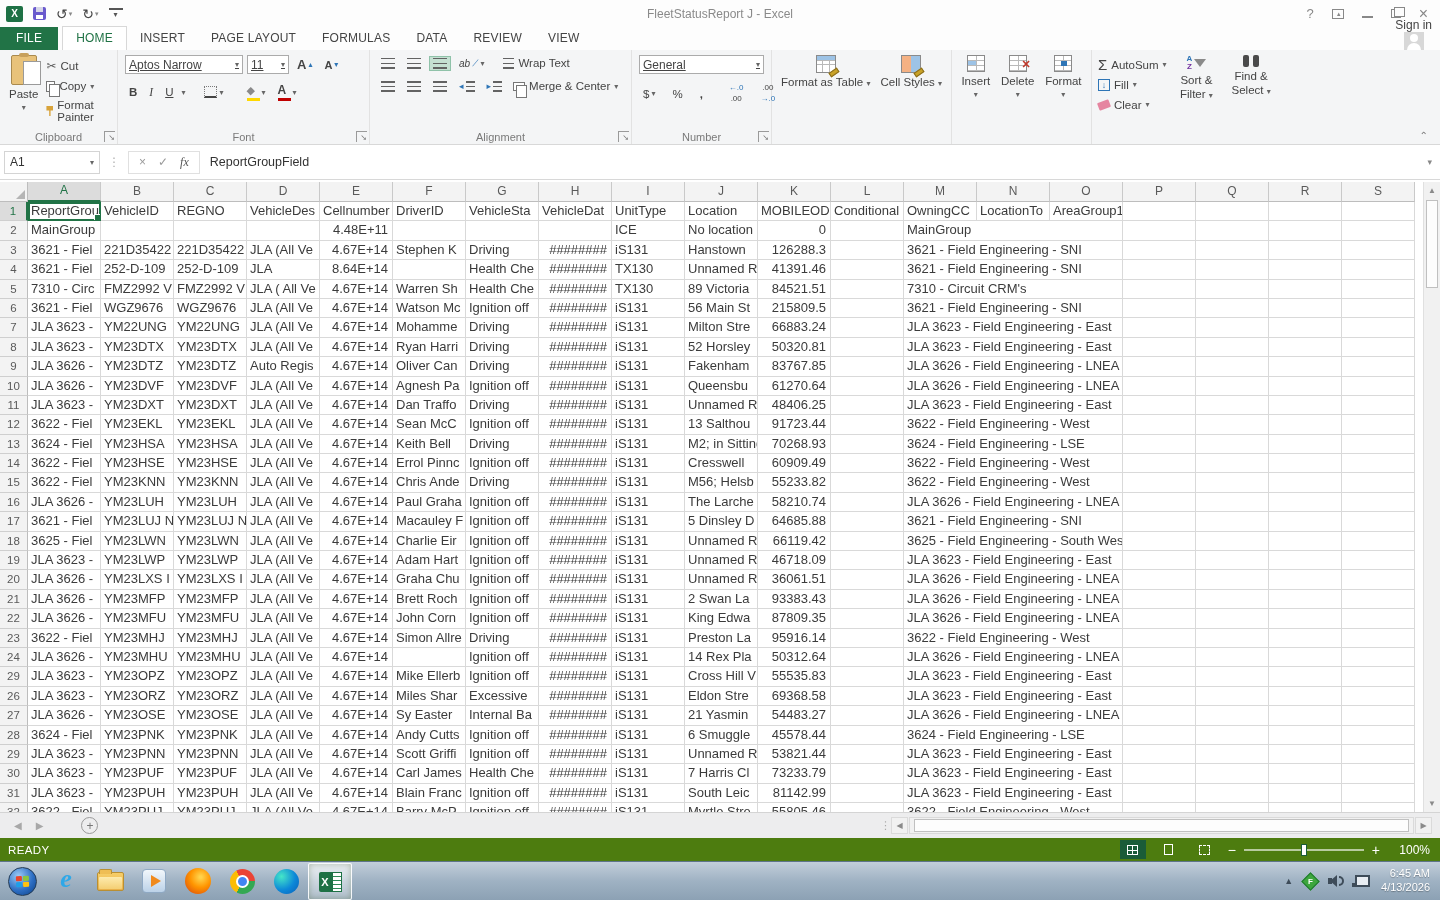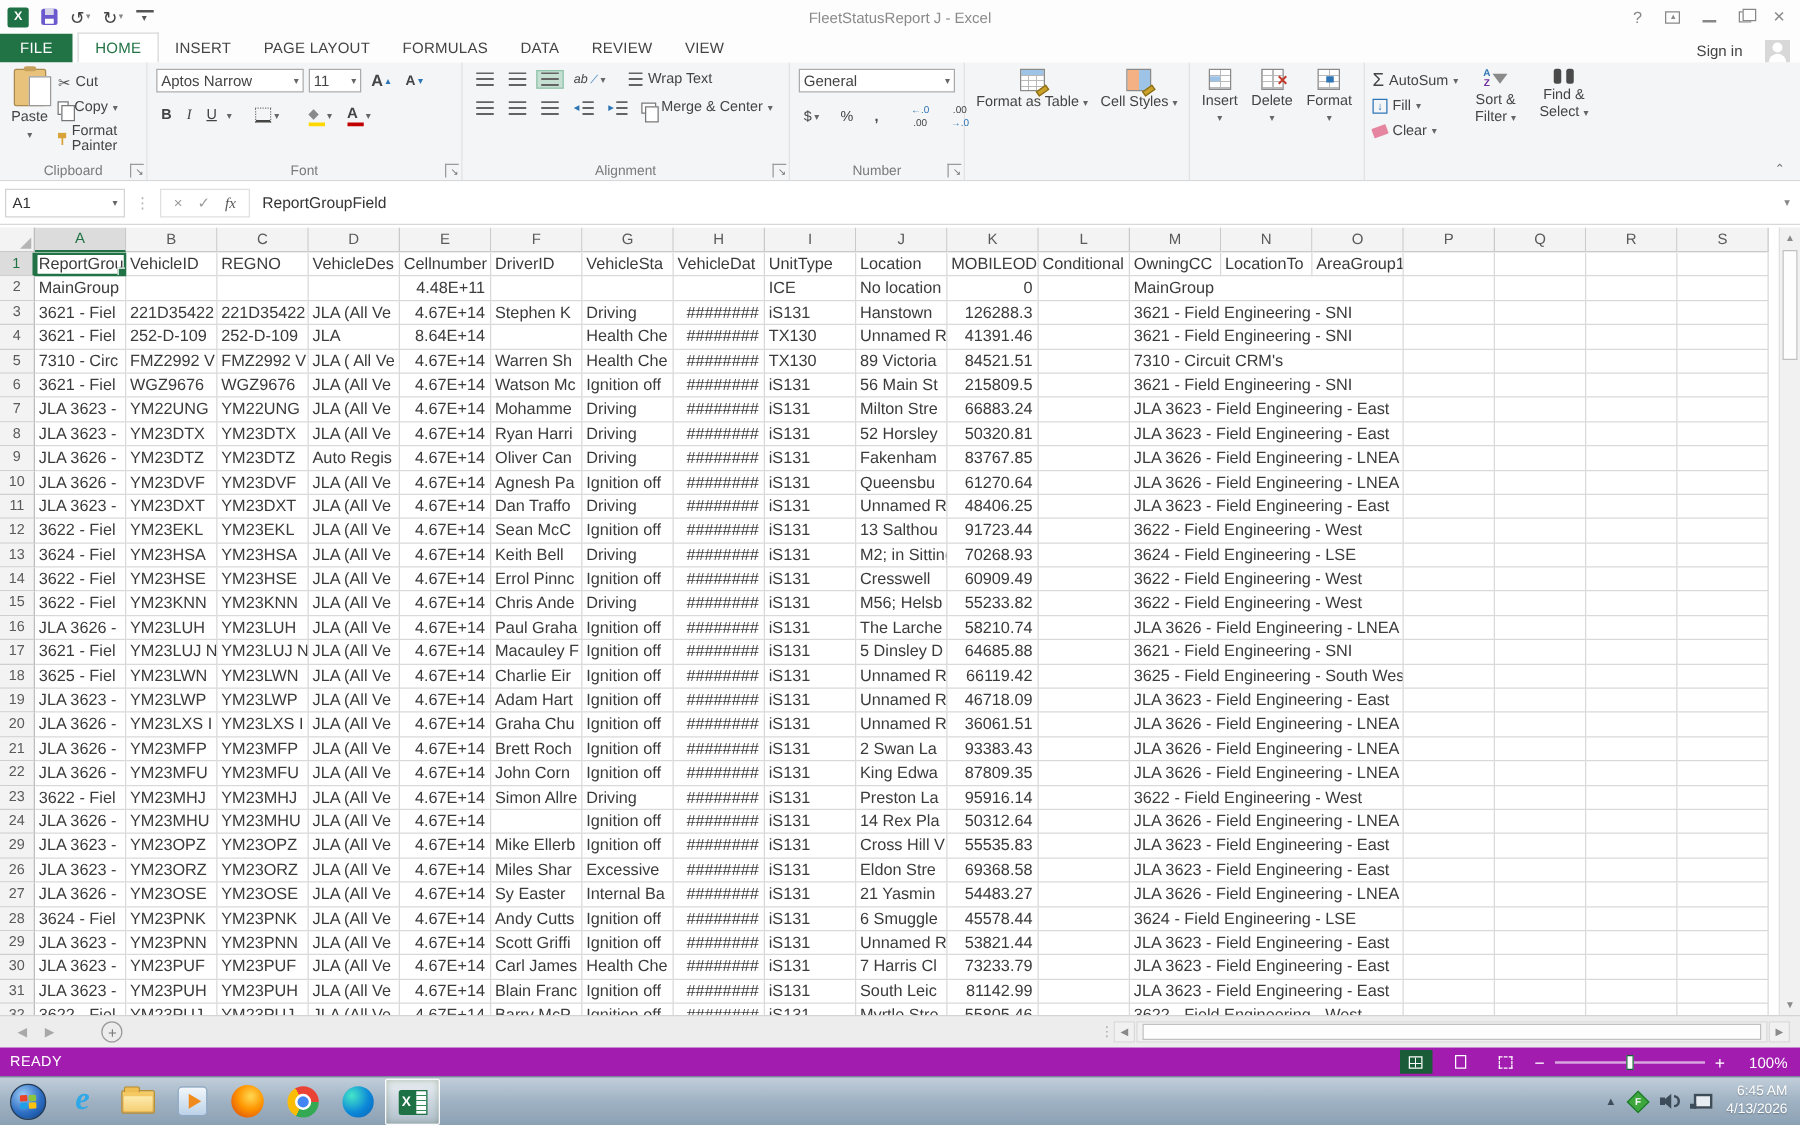--- a/index.html
+++ b/index.html
@@ -23,35 +23,35 @@
   .wc-restore:before { content:''; position:absolute; left:2px; top:-3px; width:9px; height:8px; border:1px solid #888; background:#FDFDFD; }
   .wc-min { width:11px; border-top:2px solid #888; margin-top:6px; }
   .wc-rdo { width:12px; height:10px; border:1px solid #888; position:relative; }
   .wc-rdo:before { content:'▲'; position:absolute; font-size:6px; color:#888; left:3px; top:1px; }
 
   
   .ribbontabs { top:27px; height:23px; background:#FDFDFD; display:flex; align-items:flex-end; }
   .rtab { font-size:12px; color:#444; padding:4px 13px 5px; letter-spacing:.2px;text-align:center; }
   .rtab.file { background:#217346; color:#fff; padding:4px 16px 5px; margin-right:4px; }
   .rtab.active { background:#fff; color:#217346; border:1px solid #D8D8D8; border-bottom:none; }
-  .signin { margin-left:auto; display:flex; align-items:center; gap:18px; padding-right:8px; font-size:12px; color:#444; }
+  .signin { margin-left:auto; display:flex; align-items:center; gap:0; padding-right:8px; font-size:12px; color:#444;flex-direction:column; }
   .avatar { width:20px; height:18px; background:#D8D8D8; position:relative; overflow:hidden; }
   .avatar:before { content:''; position:absolute; left:6px; top:2px; width:8px; height:8px; border-radius:50%; background:#fff; }
   .avatar:after { content:''; position:absolute; left:3px; top:11px; width:14px; height:9px; border-radius:7px 7px 0 0; background:#fff; }
 
   
   .ribbon { top:50px; height:95px; background:#F4F5F6; border-bottom:1px solid #D8D8D8; display:flex; font-size:11.5px; color:#444; }
   .rgroup { position:relative; border-right:1px solid #E2E2E2; padding:3px 4px 16px; flex:none; }
   .glabel { position:absolute; bottom:1px; left:0; right:0; text-align:center; font-size:11px; color:#7A7A7A; }
   .launcher { position:absolute; right:2px; bottom:2px; width:11px; height:11px; border-left:1px solid #9a9a9a; border-top:1px solid #9a9a9a; font-size:8px; color:#777; text-align:right; line-height:11px; }
   .bigbtn { display:flex; flex-direction:column; align-items:center; gap:2px; text-align:center; padding:2px 5px; }
   .bigbtn .cap { line-height:1.25; }
   .arr { font-size:8px; color:#666; }
   .hrow { display:flex; align-items:center; gap:4px; padding:2px 3px; }
-  .combo { background:#fff; border:1px solid #ABABAB; display:flex; align-items:center; justify-content:space-between; padding:1px 3px; font-size:12px; height:19px; }
+  .combo { background:#fff; border:1px solid #ABABAB; display:flex; align-items:center; justify-content:space-between; padding:1px 3px; font-size:12px; height:19px;text-decoration:underline; }
   .lines-i { width:14px; height:11px; background:repeating-linear-gradient(#636363 0 1.5px,transparent 1.5px 4.7px); }
   .grid-i { width:20px; height:18px; border:1px solid #8a8a8a; background:
       linear-gradient(#9DC3E6 0 25%, transparent 25%),
       repeating-linear-gradient(#0000 0 3.5px,#B9B9B9 3.5px 4.5px),
       repeating-linear-gradient(90deg,#0000 0 5.5px,#B9B9B9 5.5px 6.5px),#fff; position:relative; }
   .cf-i { width:20px; height:18px; border:1px solid #8a8a8a; background:
       linear-gradient(90deg,#E8553F 0 30%, transparent 30% 60%, #2E75B6 60% 85%, transparent 85%),
       repeating-linear-gradient(#0000 0 4.5px,#B9B9B9 4.5px 5.5px),#fff; position:relative; }
   .cf-i:after { content:'≠'; position:absolute; right:-5px; bottom:-5px; background:#fff; border:1px solid #8a8a8a; font-size:9px; line-height:9px; padding:0 1px; color:#333; }
   .brush { position:absolute; right:-4px; bottom:-3px; width:10px; height:5px; background:#C9A227; transform:rotate(-35deg); border:1px solid #8a6d1f; }
@@ -122,21 +122,21 @@
   .tabbar { top:812px; height:26px; background:#EDEDEE; border-top:1px solid #D4D4D4; display:flex; align-items:stretch; font-size:12px; }
   .tab-nav { display:flex; align-items:center; gap:14px; padding:0 14px; color:#A8A8A8; font-size:10px; }
   .sheettab { margin-left:40px; background:#fff; border-right:1px solid #D4D4D4; border-left:1px solid #D4D4D4; border-bottom:2px solid #217346; color:#217346; font-weight:bold; display:flex; align-items:center; padding:0 12px; }
   .addsheet { width:17px; height:17px; border:1px solid #9a9a9a; border-radius:50%; color:#777; display:grid; place-items:center; font-size:12px; align-self:center; margin-left:24px; }
   .hsplit { margin-left:auto; color:#aaa; font-size:11px; align-self:center; letter-spacing:-1px; }
   .hs-btn { width:17px; align-self:center; height:17px; background:#F1F1F1; border:1px solid #DADADA; color:#8a8a8a; font-size:8px; text-align:center; line-height:15px; margin:0 1px; }
   .hs-track { align-self:center; width:505px; height:17px; background:#F1F1F1; border:1px solid #DADADA; position:relative; }
   .hs-thumb { position:absolute; inset:1px 4px; background:#FDFDFD; border:1px solid #C0C0C0; }
 
   
-  .statusbar { top:838px; height:23px; background:#a21caf; color:#fff; display:flex; align-items:center; font-size:11.5px; }
+  .statusbar { top:838px; height:23px; background:#4d7c0f; color:#fff; display:flex; align-items:center; font-size:11.5px; }
   .sb-left { padding-left:8px; letter-spacing:.4px; }
   .sb-right { margin-left:auto; display:flex; align-items:center; gap:10px; padding-right:10px; }
   .viewbtn { width:26px; height:19px; display:grid; place-items:center; }
   .viewbtn.on { background:#1A5C38; }
   .vb-grid { width:11px; height:10px; border:1px solid #fff; background:
       linear-gradient(#0000 0 4px,#fff 4px 5px,#0000 5px),
       linear-gradient(90deg,#0000 0 4px,#fff 4px 5px,#0000 5px); }
   .vb-page { width:9px; height:11px; border:1px solid #fff; }
   .vb-break { width:11px; height:10px; border:1px dashed #fff; }
   .zoomctl { display:flex; align-items:center; gap:8px; }

